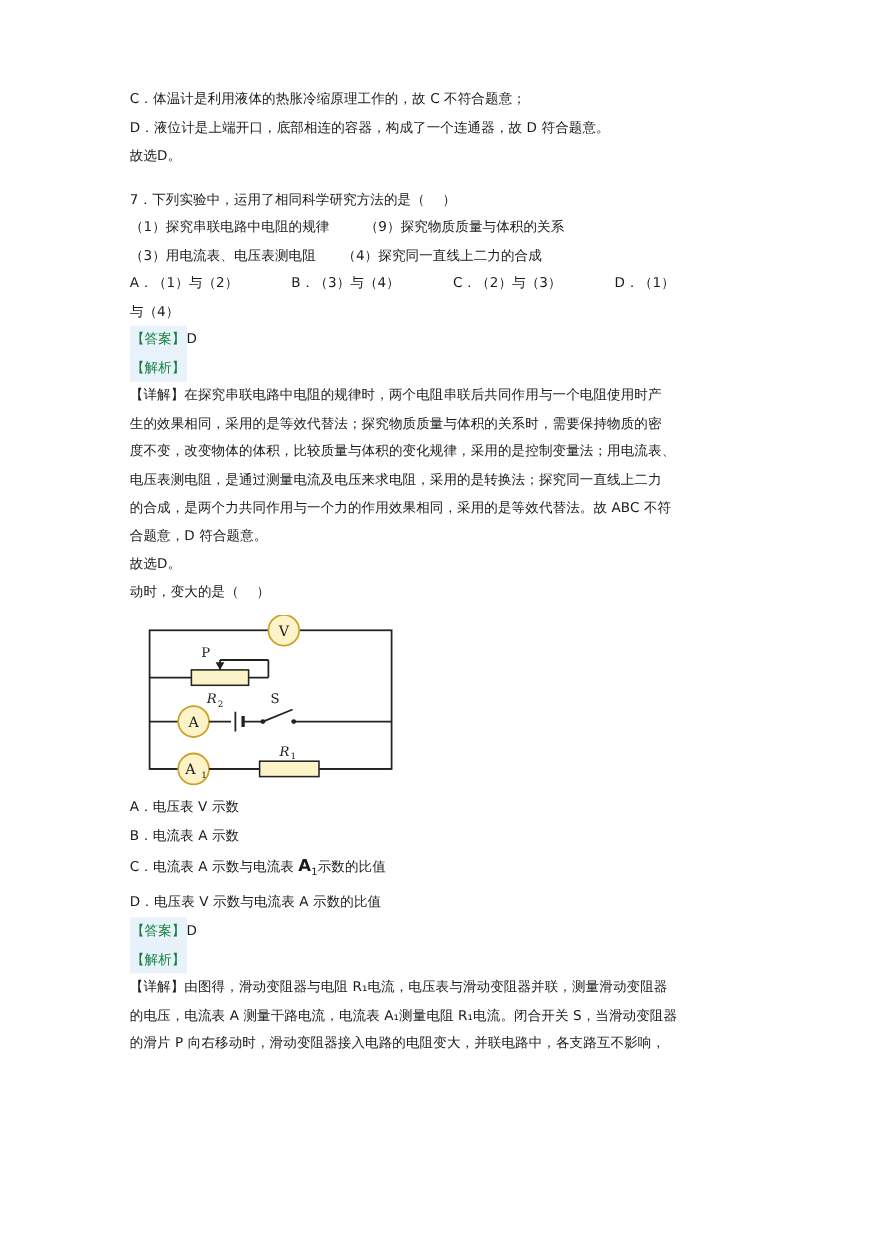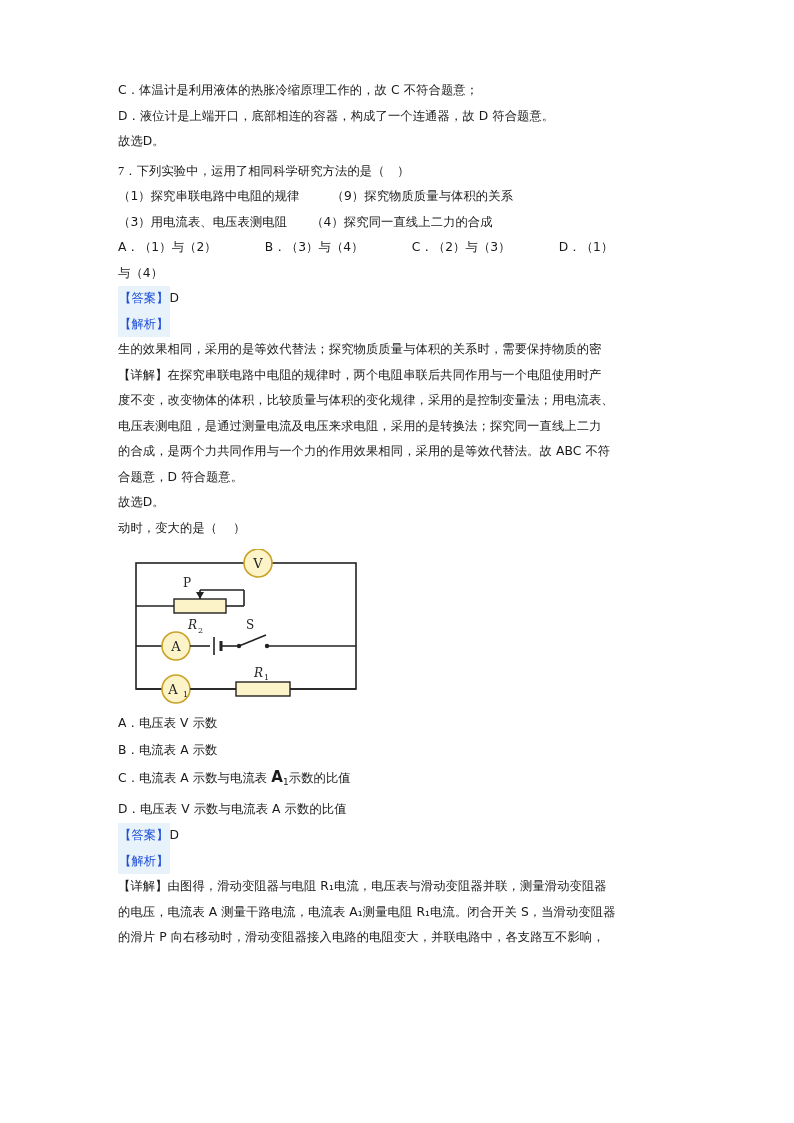--- a/index.html
+++ b/index.html
@@ -25,31 +25,31 @@
   }
   .line {
     font-family: "DejaVu Sans", sans-serif;
     font-size: 12.3px;
     line-height: 25.5px;
     color: #1a1a1a;
     white-space: pre-wrap;
     letter-spacing: 0.1px;
   }
   .tag {
-    color: #1d4ed8;
+    color: #15803d;
     font-family: Liberation Serif, serif;
     font-size: 12.3px;
     line-height: 25.5px;
   }
   .tag-box {
     display: inline-block;
     background: #e8f2fb;
     padding: 0 1px;
   }
-  .qline { margin-top: 4px; font-family: Liberation Serif, serif; }
+  .qline { margin-top: 14px; }
   .opts { }
   .figure-wrap {
     margin: 8px 0 6px 0;
     padding-left: 8px;
   }
   svg { display: block; }
   .choice { line-height: 27px; }
   .small-sub { font-size: 9px; vertical-align: sub; }
   .bold-a {
     font-family: "DejaVu Sans", sans-serif;
@@ -68,22 +68,22 @@
 
   <div class="line qline">7．下列实验中，运用了相同科学研究方法的是（    ）</div>
   <div class="line">（1）探究串联电路中电阻的规律        （9）探究物质质量与体积的关系</div>
   <div class="line">（3）用电流表、电压表测电阻      （4）探究同一直线上二力的合成</div>
   <div class="line opts">A．（1）与（2）            B．（3）与（4）            C．（2）与（3）            D．（1）</div>
   <div class="line opts">与（4）</div>
 
   <div class="line"><span class="tag tag-box">【答案】</span><span>D</span></div>
   <div class="line"><span class="tag tag-box">【解析】</span></div>
 
+  <div class="line">【详解】在探究串联电路中电阻的规律时，两个电阻串联后共同作用与一个电阻使用时产</div>
   <div class="line">生的效果相同，采用的是等效代替法；探究物质质量与体积的关系时，需要保持物质的密</div>
-  <div class="line">【详解】在探究串联电路中电阻的规律时，两个电阻串联后共同作用与一个电阻使用时产</div>
   <div class="line">度不变，改变物体的体积，比较质量与体积的变化规律，采用的是控制变量法；用电流表、</div>
   <div class="line">电压表测电阻，是通过测量电流及电压来求电阻，采用的是转换法；探究同一直线上二力</div>
   <div class="line">的合成，是两个力共同作用与一个力的作用效果相同，采用的是等效代替法。故 ABC 不符</div>
   <div class="line">合题意，D 符合题意。</div>
   <div class="line">故选D。</div>
 
   <div class="line">动时，变大的是（    ）</div>
 
   <div class="figure-wrap">
     <svg width="300" height="155" viewBox="0 0 300 155">

